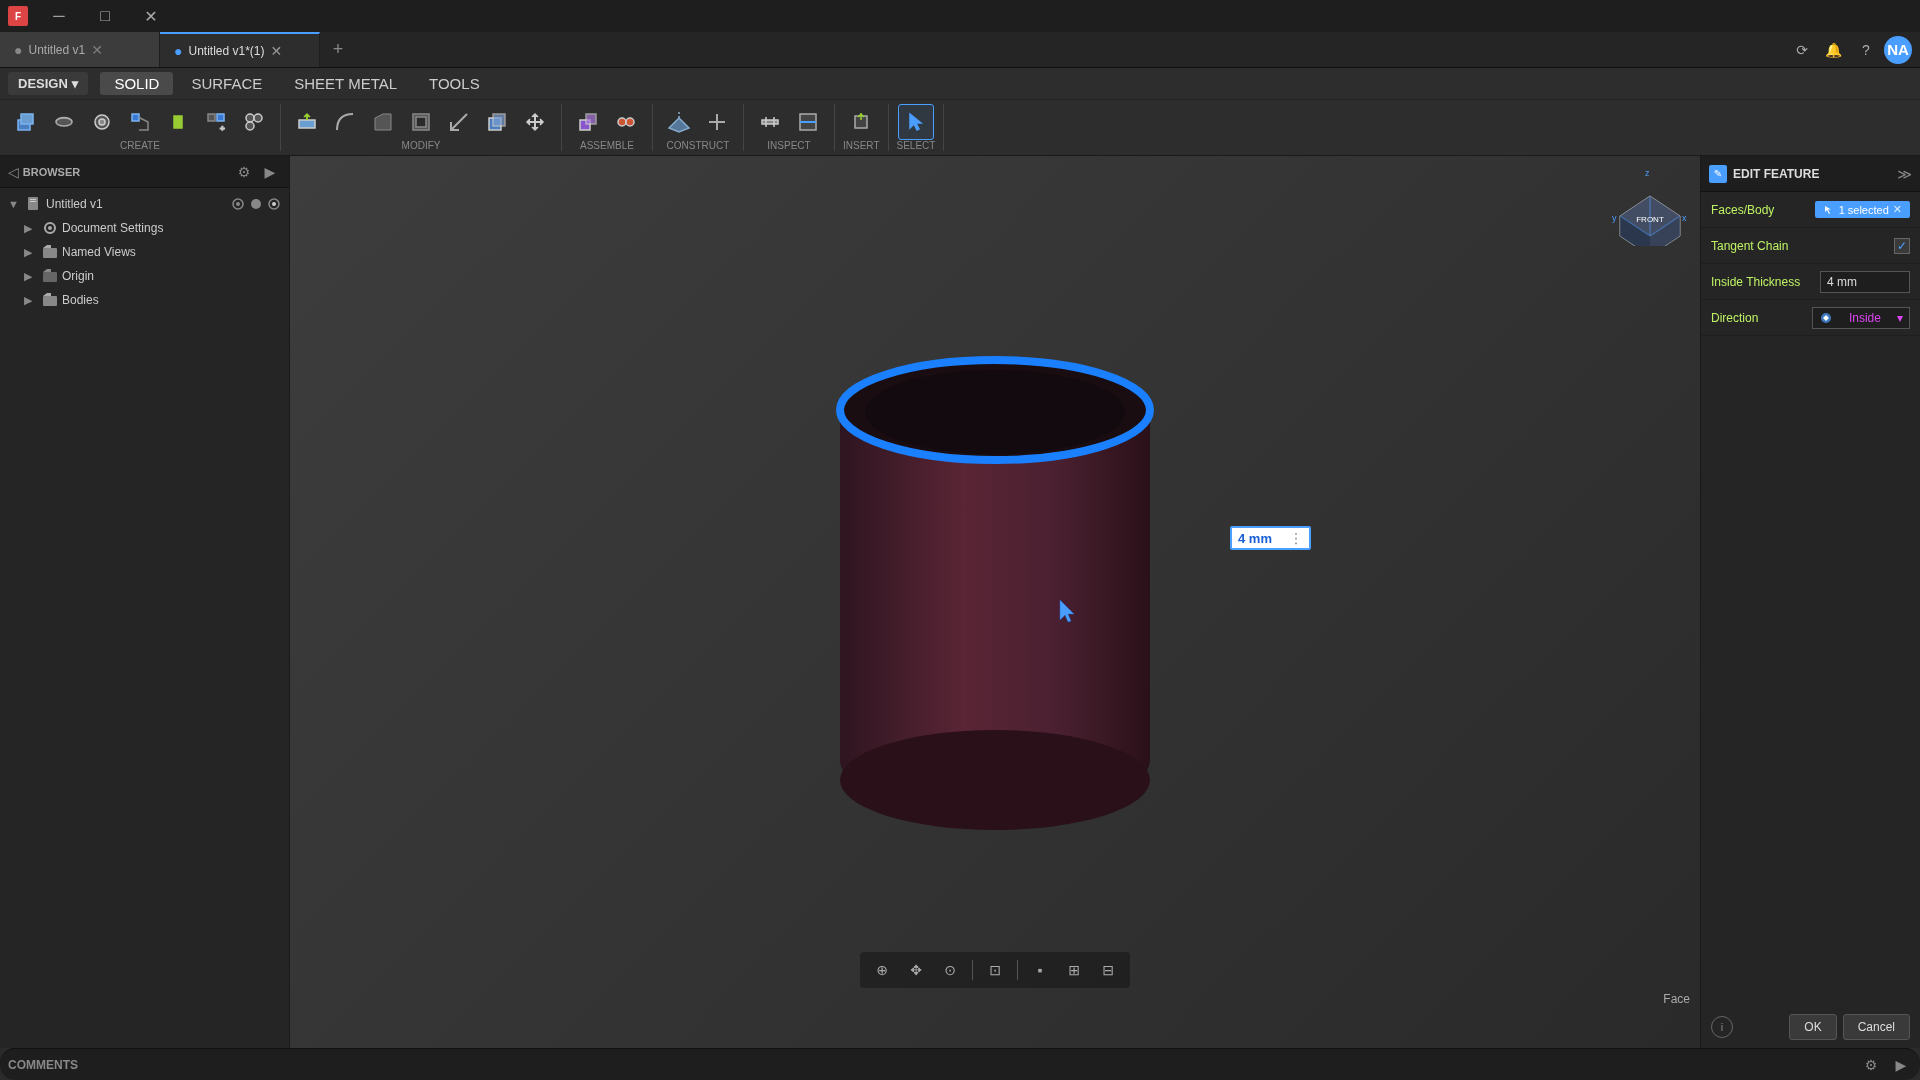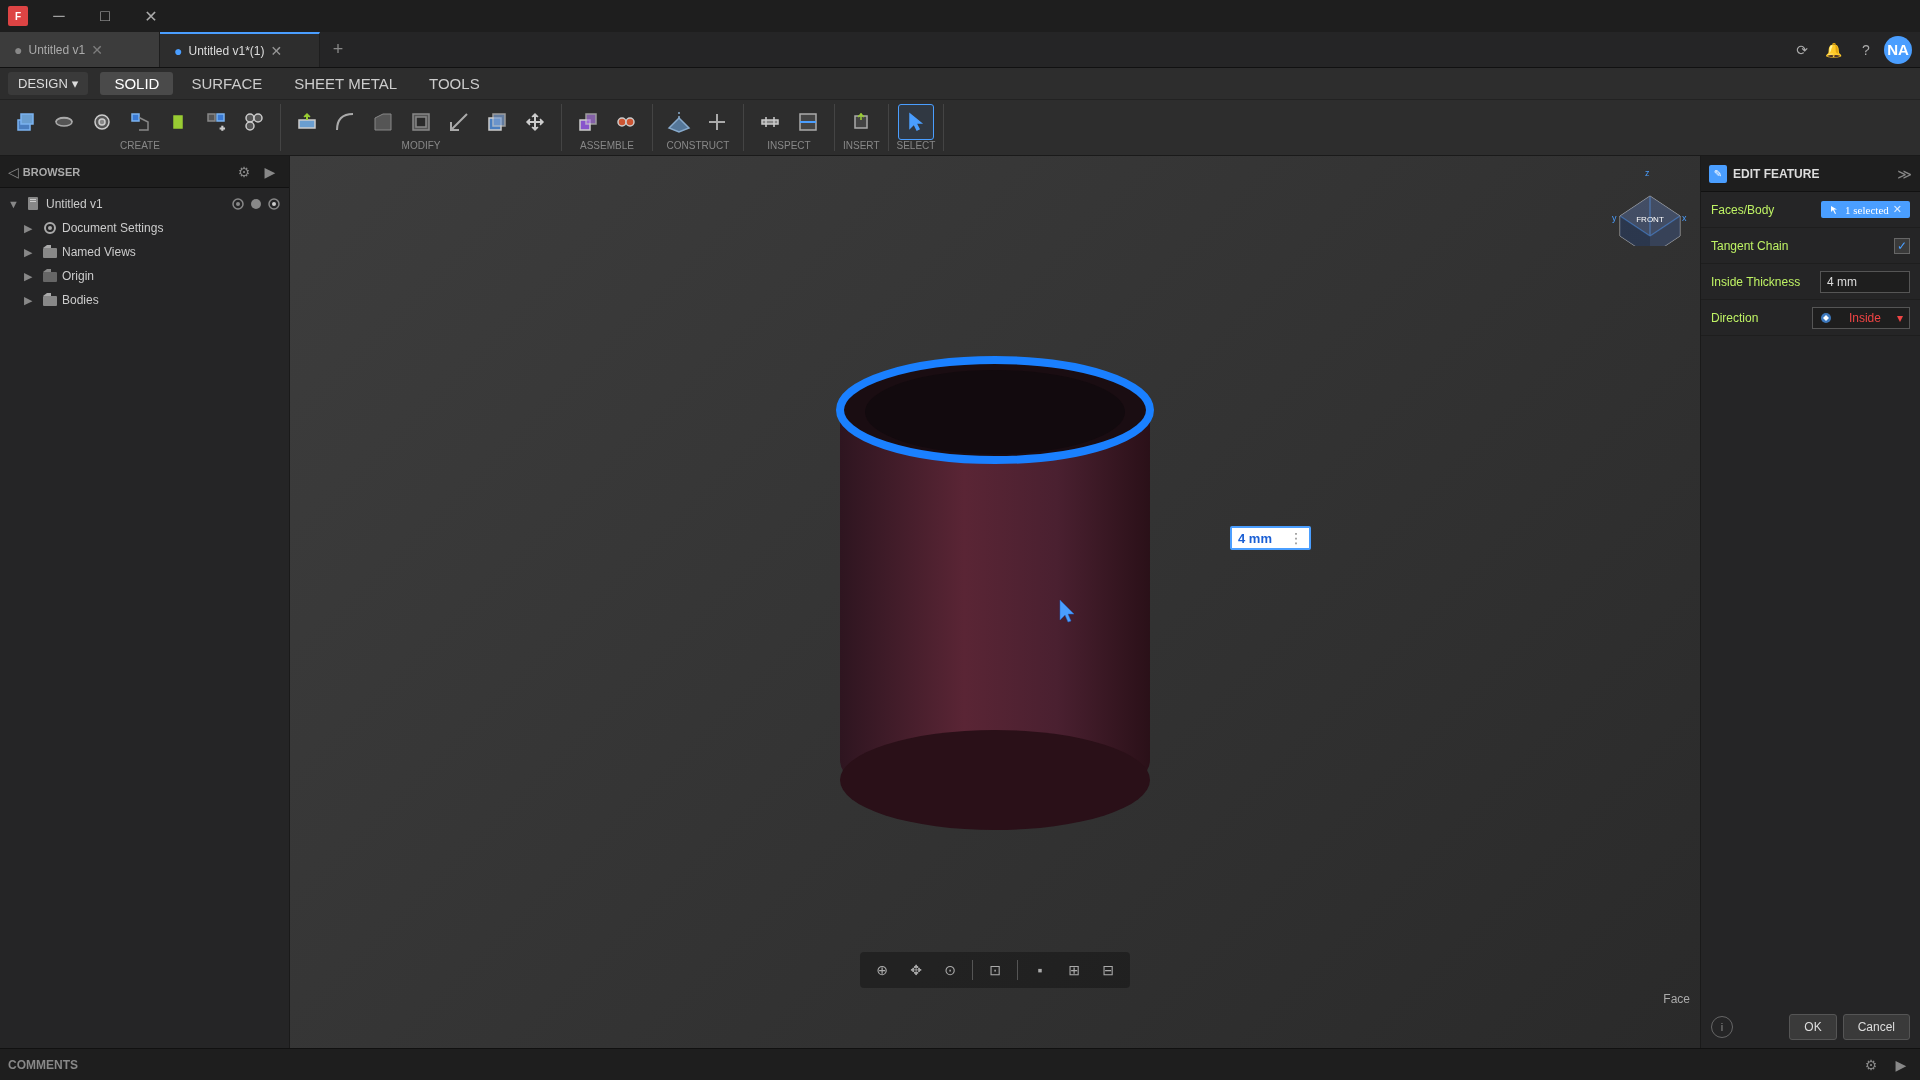--- a/index.html
+++ b/index.html
@@ -25,21 +25,21 @@
     #toolbar { height: 88px; background: #2d2d2d; border-bottom: 1px solid #1a1a1a; display: flex; flex-direction: column; }
     #toolbar-mode-row { display: flex; align-items: center; padding: 4px 8px; gap: 4px; border-bottom: 1px solid #222; }
     .mode-btn { padding: 3px 14px; border-radius: 3px; cursor: pointer; font-size: 15px; color: #ccc; border: none; background: transparent; }
     .mode-btn.active { background: #4a4a4a; color: white; }
     #toolbar-tools { display: flex; align-items: center; flex: 1; padding: 4px 0; }
     .tool-group { display: flex; flex-direction: column; align-items: center; padding: 0 8px; border-right: 1px solid #444; }
     .tool-group-label { font-size: 10px; color: #888; margin-top: 0; }
     .tool-group-btns { display: flex; gap: 2px; }
     .tool-btn { width: 36px; height: 36px; display: flex; align-items: center; justify-content: center; border-radius: 3px; cursor: pointer; color: #ccc; font-size: 18px; position: relative; }
     .tool-btn svg { width: 24px; height: 24px; }
-    .design-dropdown { display: flex; align-items: center; gap: 4px; padding: 4px 10px; background: #3a3a3a; border-radius: 3px; cursor: pointer; font-size: 13px; font-weight: normal; color: #ddd; margin-right: 8px; }
+    .design-dropdown { display: flex; align-items: center; gap: 4px; padding: 4px 10px; background: #3a3a3a; border-radius: 3px; cursor: pointer; font-size: 13px; font-weight: bold; color: #ddd; margin-right: 8px; }
 
     
     #main { display: flex; height: calc(1080px - 32px - 36px - 88px - 32px); }
 
     
     #sidebar { width: 290px; background: #252526; border-right: 1px solid #1a1a1a; display: flex; flex-direction: column; }
     #sidebar-header { height: 32px; background: #1e1e1e; display: flex; align-items: center; padding: 0 8px; gap: 4px; border-bottom: 1px solid #111; }
     #sidebar-header .sidebar-title { font-size: 11px; font-weight: bold; color: #aaa; flex: 1; }
     .sidebar-header-btn { width: 22px; height: 22px; display: flex; align-items: center; justify-content: center; cursor: pointer; color: #888; font-size: 14px; }
     .browser-tree { flex: 1; overflow-y: auto; padding: 4px 0; }
@@ -58,43 +58,43 @@
 
     
     #edit-feature { width: 220px; background: #252526; border-left: 1px solid #1a1a1a; display: flex; flex-direction: column; }
     #edit-feature-header { height: 36px; background: #1e1e1e; display: flex; align-items: center; padding: 0 8px; gap: 6px; border-bottom: 1px solid #111; }
     #edit-feature-header .panel-icon { width: 18px; height: 18px; background: #4a9eff; border-radius: 2px; display: flex; align-items: center; justify-content: center; font-size: 10px; color: white; }
     #edit-feature-header .panel-title { font-size: 12px; font-weight: bold; color: #ddd; flex: 1; }
     #edit-feature-header .panel-expand { color: #888; cursor: pointer; font-size: 14px; }
     .feature-row { display: flex; align-items: center; padding: 6px 10px; border-bottom: 1px solid #1e1e1e; min-height: 36px; }
     .feature-row-label { color: #bef264; font-size: 12px; flex: 1; }
     .feature-row-value { display: flex; align-items: center; gap: 4px; }
-    .selected-badge { background: #4a9eff; color: white; font-size: 11px; padding: 2px 8px; border-radius: 2px; display: flex; align-items: center; gap: 4px; font-family: Liberation Serif, serif; }
+    .selected-badge { background: #4a9eff; color: white; font-size: 11px; padding: 2px 8px; border-radius: 2px; display: flex; align-items: center; gap: 4px; }
     .selected-badge .badge-x { cursor: pointer; opacity: 0.8; }
     .checkbox-wrap { width: 16px; height: 16px; border: 1px solid #666; background: #3a3a3a; display: flex; align-items: center; justify-content: center; cursor: pointer; }
     .checkbox-checked { color: #4a9eff; font-size: 12px; }
     .feature-input { background: #1e1e1e; border: 1px solid #555; color: #ddd; padding: 3px 6px; font-size: 12px; width: 90px; }
-    .direction-select { background: #1e1e1e; border: 1px solid #555; color: #ef4444; padding: 3px 6px; font-size: 12px; display: flex; align-items: flex-start; gap: 16px; cursor: pointer; min-width: 80px; }
+    .direction-select { background: #1e1e1e; border: 1px solid #555; color: #d946ef; padding: 3px 6px; font-size: 12px; display: flex; align-items: flex-start; gap: 16px; cursor: pointer; min-width: 80px; }
     .feature-footer { display: flex; align-items: center; padding: 8px 10px; gap: 6px; margin-top: auto; }
     .info-btn { width: 22px; height: 22px; border-radius: 50%; border: 1px solid #666; display: flex; align-items: center; justify-content: center; font-size: 11px; color: #888; cursor: pointer; }
     .ok-btn { padding: 5px 14px; background: #3a3a3a; border: 1px solid #555; color: #ddd; border-radius: 3px; cursor: pointer; font-size: 12px; margin-left: auto; }
     .cancel-btn { padding: 5px 14px; background: #3a3a3a; border: 1px solid #555; color: #ddd; border-radius: 3px; cursor: pointer; font-size: 12px; }
 
     
     .dim-input { position: absolute; top: 370px; left: 940px; display: flex; align-items: center; background: white; border: 2px solid #4a9eff; padding: 2px 6px; font-size: 12px; color: #333; gap: 6px; border-radius: 2px; }
     .dim-input input { border: none; outline: none; width: 40px; font-size: 12px; background: transparent; color: #1a5fd4; font-weight: bold; }
     .dim-more { color: #888; cursor: pointer; font-size: 14px; }
 
     
     #viewcube { position: absolute; top: 10px; right: 10px; width: 80px; height: 80px; }
     .vp-btn { width: 28px; height: 28px; display: flex; align-items: center; justify-content: center; color: #aaa; cursor: pointer; font-size: 14px; border-radius: 3px; }
     .vp-separator { width: 1px; height: 20px; background: #555; margin: 0 2px; }
 
     
-    #comments-bar { height: 32px; background: #1e1e1e; display: flex; align-items: center; padding: 0 8px; gap: 8px; border-top: 1px solid #111; }
+    #comments-bar { height: 32px; background: #1e1e1e; display: flex; align-items: center; padding: 0 8px; gap: 8px; border-top: 1px solid #111; border-radius: 15px; }
     #comments-bar .comments-label { font-size: 12px; font-weight: bold; color: #888; text-transform: uppercase; flex: 1; }
 
     
     .face-label { position: absolute; bottom: 42px; right: 10px; font-size: 12px; color: #aaa; }
 
     
     .viewport-gizmo { position: absolute; bottom: 60px; left: 50%; transform: translateX(-50%); display: flex; align-items: center; gap: 6px; background: rgba(0,0,0,0.3); border-radius: 4px; padding: 4px 8px; }
 
     
     ::-webkit-scrollbar { width: 6px; background: #1e1e1e; }

